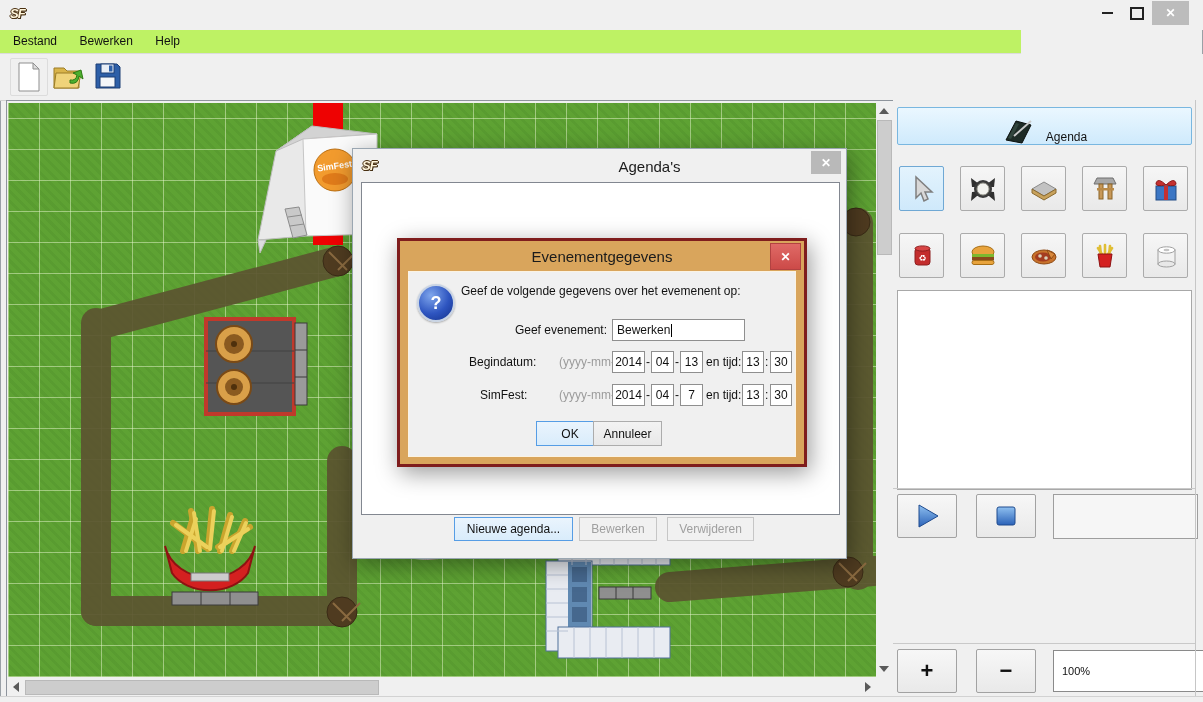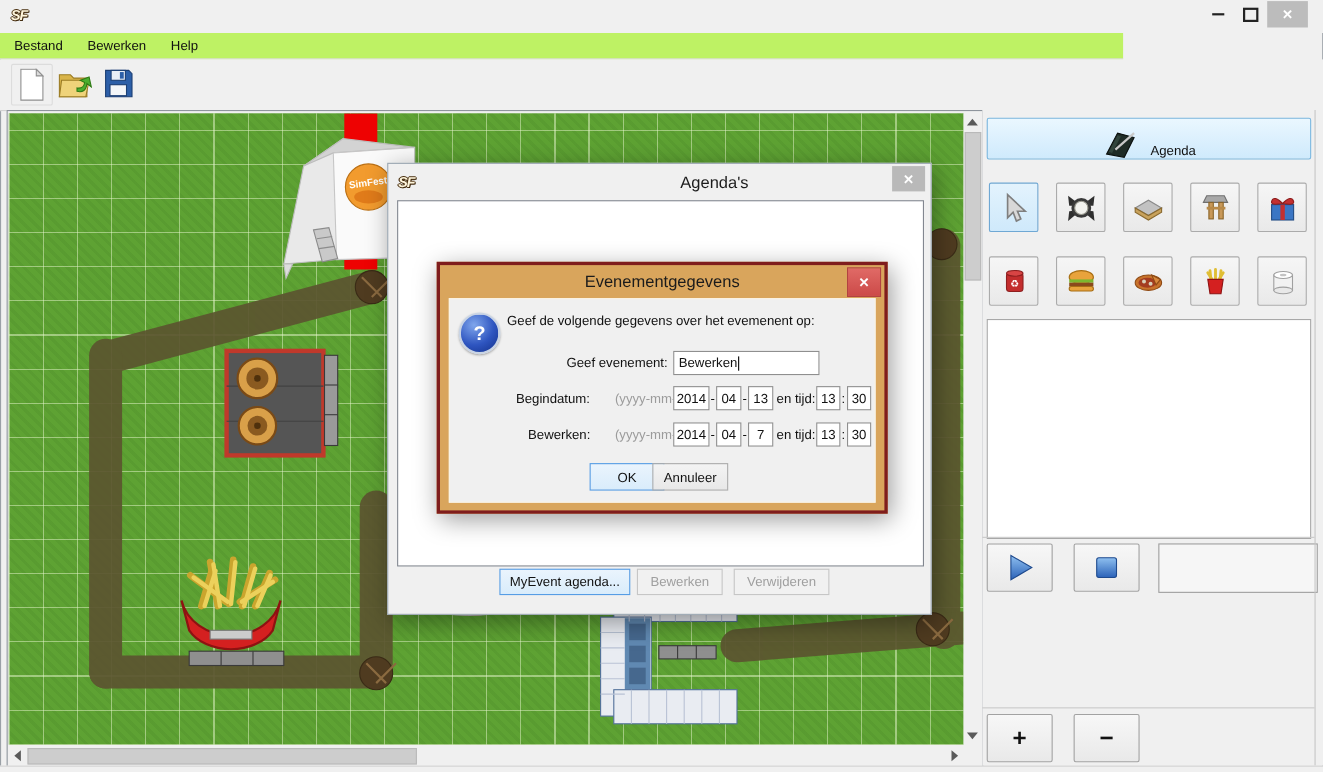--- a/index.html
+++ b/index.html
@@ -406,30 +406,31 @@
 
 
   <div class="abs sep" style="left:0;top:543px;width:302px;height:1px"></div>
 
   <div class="abs bigbtn" style="left:4px;top:549px;width:58px;height:42px">
     <span class="pm">+</span>
   </div>
   <div class="abs bigbtn" style="left:83px;top:549px;width:58px;height:42px">
     <span class="pm">−</span>
   </div>
+  <div class="abs zoomfield" style="left:160px;top:550px;width:141px;height:40px">100%</div>
 
   <div class="abs" style="left:302px;top:0;width:1px;height:596px;background:#c6c6c6"></div>
 </div>
 
 <div class="abs win-dialog dlg-shadow" style="left:352px;top:148px;width:493px;height:409px;z-index:10">
   <span class="abs sf-logo" style="left:9px;top:9px">SF</span>
   <div class="abs tb-title" style="left:0;top:9px;width:593px">Agenda's</div>
   <div class="abs grayx" style="left:458px;top:2px;width:30px;height:23px">✕</div>
   <div class="abs panel-white" style="left:8px;top:33px;width:477px;height:331px;border-color:#828790"></div>
-  <div class="abs btn default" style="left:101px;top:368px;width:117px;height:22px">MyEvent agenda...</div>
+  <div class="abs btn default" style="left:101px;top:368px;width:117px;height:22px">Nieuwe agenda...</div>
   <div class="abs btn disabled" style="left:226px;top:368px;width:76px;height:22px">Bewerken</div>
   <div class="abs btn disabled" style="left:314px;top:368px;width:85px;height:22px">Verwijderen</div>
 </div>
 
 <div class="abs event-dlg dlg-shadow" style="left:397px;top:238px;width:404px;height:223px;z-index:20">
   <div class="abs tb-title" style="left:0;top:7px;width:404px">Evenementgegevens</div>
   <div class="abs redx" style="left:370px;top:2px;width:29px;height:25px">✕</div>
   <div class="abs event-inner" style="left:8px;top:30px;width:386px;height:184px">
     <div class="abs qicon" style="left:8px;top:12px">?</div>
     <div class="abs lbl" style="left:52px;top:12px">Geef de volgende gegevens over het evemenent op:</div>
@@ -445,21 +446,21 @@
     <div class="abs field ctr" style="left:203px;top:79px;width:31px;height:20px">2014</div>
     <div class="abs lbl" style="left:237px;top:83px">-</div>
     <div class="abs field ctr" style="left:242px;top:79px;width:21px;height:20px">04</div>
     <div class="abs lbl" style="left:266px;top:83px">-</div>
     <div class="abs field ctr" style="left:271px;top:79px;width:21px;height:20px">13</div>
     <div class="abs lbl" style="left:297px;top:83px">en tijd:</div>
     <div class="abs field ctr" style="left:333px;top:79px;width:20px;height:20px">13</div>
     <div class="abs lbl" style="left:356px;top:83px">:</div>
     <div class="abs field ctr" style="left:361px;top:79px;width:20px;height:20px">30</div>
 
-    <div class="abs lbl" style="left:71px;top:116px">Bewerken:</div>
+    <div class="abs lbl" style="left:71px;top:116px">SimFest:</div>
     <div class="abs hint" style="left:150px;top:116px">(yyyy-mm-dd)</div>
     <div class="abs field ctr" style="left:203px;top:112px;width:31px;height:20px">2014</div>
     <div class="abs lbl" style="left:237px;top:116px">-</div>
     <div class="abs field ctr" style="left:242px;top:112px;width:21px;height:20px">04</div>
     <div class="abs lbl" style="left:266px;top:116px">-</div>
     <div class="abs field ctr" style="left:271px;top:112px;width:21px;height:20px">7</div>
     <div class="abs lbl" style="left:297px;top:116px">en tijd:</div>
     <div class="abs field ctr" style="left:333px;top:112px;width:20px;height:20px">13</div>
     <div class="abs lbl" style="left:356px;top:116px">:</div>
     <div class="abs field ctr" style="left:361px;top:112px;width:20px;height:20px">30</div>

